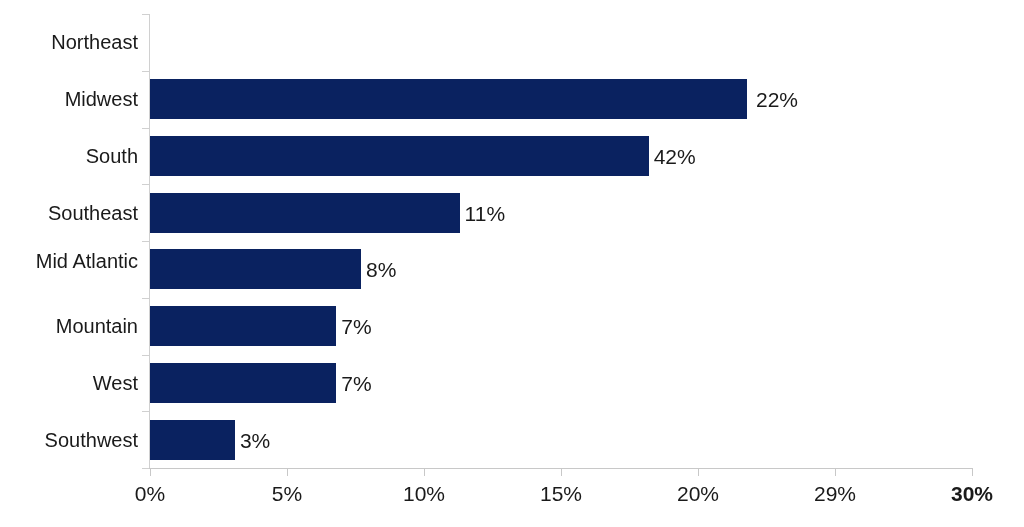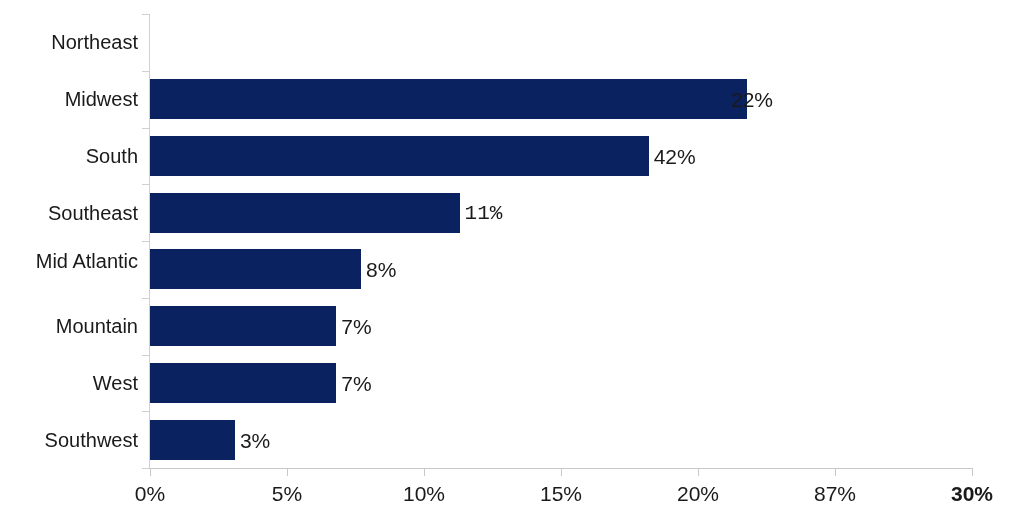--- a/index.html
+++ b/index.html
@@ -162,27 +162,27 @@
       <div class="x-tick" style="left: 424px;"></div>
       <div class="x-tick" style="left: 561px;"></div>
       <div class="x-tick" style="left: 698px;"></div>
       <div class="x-tick" style="left: 835px;"></div>
       <div class="x-tick" style="left: 972px;"></div>
     </div>
 
   <div class="plot-area" id="plot-area">
       <div class="bar-row" style="top: 65.125px; width: 822px;">
         <div class="bar" style="width: 597.32px; background: rgb(10, 34, 96);"></div>
-        <div class="bar-value" style="left: 576px;">22%</div>
+        <div class="bar-value" style="left: 601px;">22%</div>
       </div>
       <div class="bar-row" style="top: 121.875px; width: 822px;">
         <div class="bar" style="width: 498.68px; background: rgb(10, 34, 96);"></div>
         <div class="bar-value" style="left: 498.68px;">42%</div>
       </div>
-      <div class="bar-row" style="top: 178.625px; width: 822px; font-family: Liberation Mono, monospace;">
+      <div class="bar-row" style="top: 178.625px; width: 822px;">
         <div class="bar" style="width: 309.62px; background: rgb(10, 34, 96);"></div>
         <div class="bar-value" style="left: 309.62px;">11%</div>
       </div>
       <div class="bar-row" style="top: 235.375px; width: 822px;">
         <div class="bar" style="width: 210.98px; background: rgb(10, 34, 96);"></div>
         <div class="bar-value" style="left: 210.98px;">8%</div>
       </div>
       <div class="bar-row" style="top: 292.125px; width: 822px;">
         <div class="bar" style="width: 186.32px; background: rgb(10, 34, 96);"></div>
         <div class="bar-value" style="left: 186.32px;">7%</div>
@@ -196,17 +196,17 @@
         <div class="bar-value" style="left: 84.94px;">3%</div>
       </div>
     </div>
 
   <div id="x-labels">
       <div class="x-label" style="left: 150px;">0%</div>
       <div class="x-label" style="left: 287px;">5%</div>
       <div class="x-label" style="left: 424px;">10%</div>
       <div class="x-label" style="left: 561px;">15%</div>
       <div class="x-label" style="left: 698px;">20%</div>
-      <div class="x-label" style="left: 835px;">87%</div>
+      <div class="x-label" style="left: 835px;">29%</div>
       <div class="x-label" style="left: 972px; font-weight: bold;">30%</div>
     </div>
 
 </div>
 
 </body></html>

